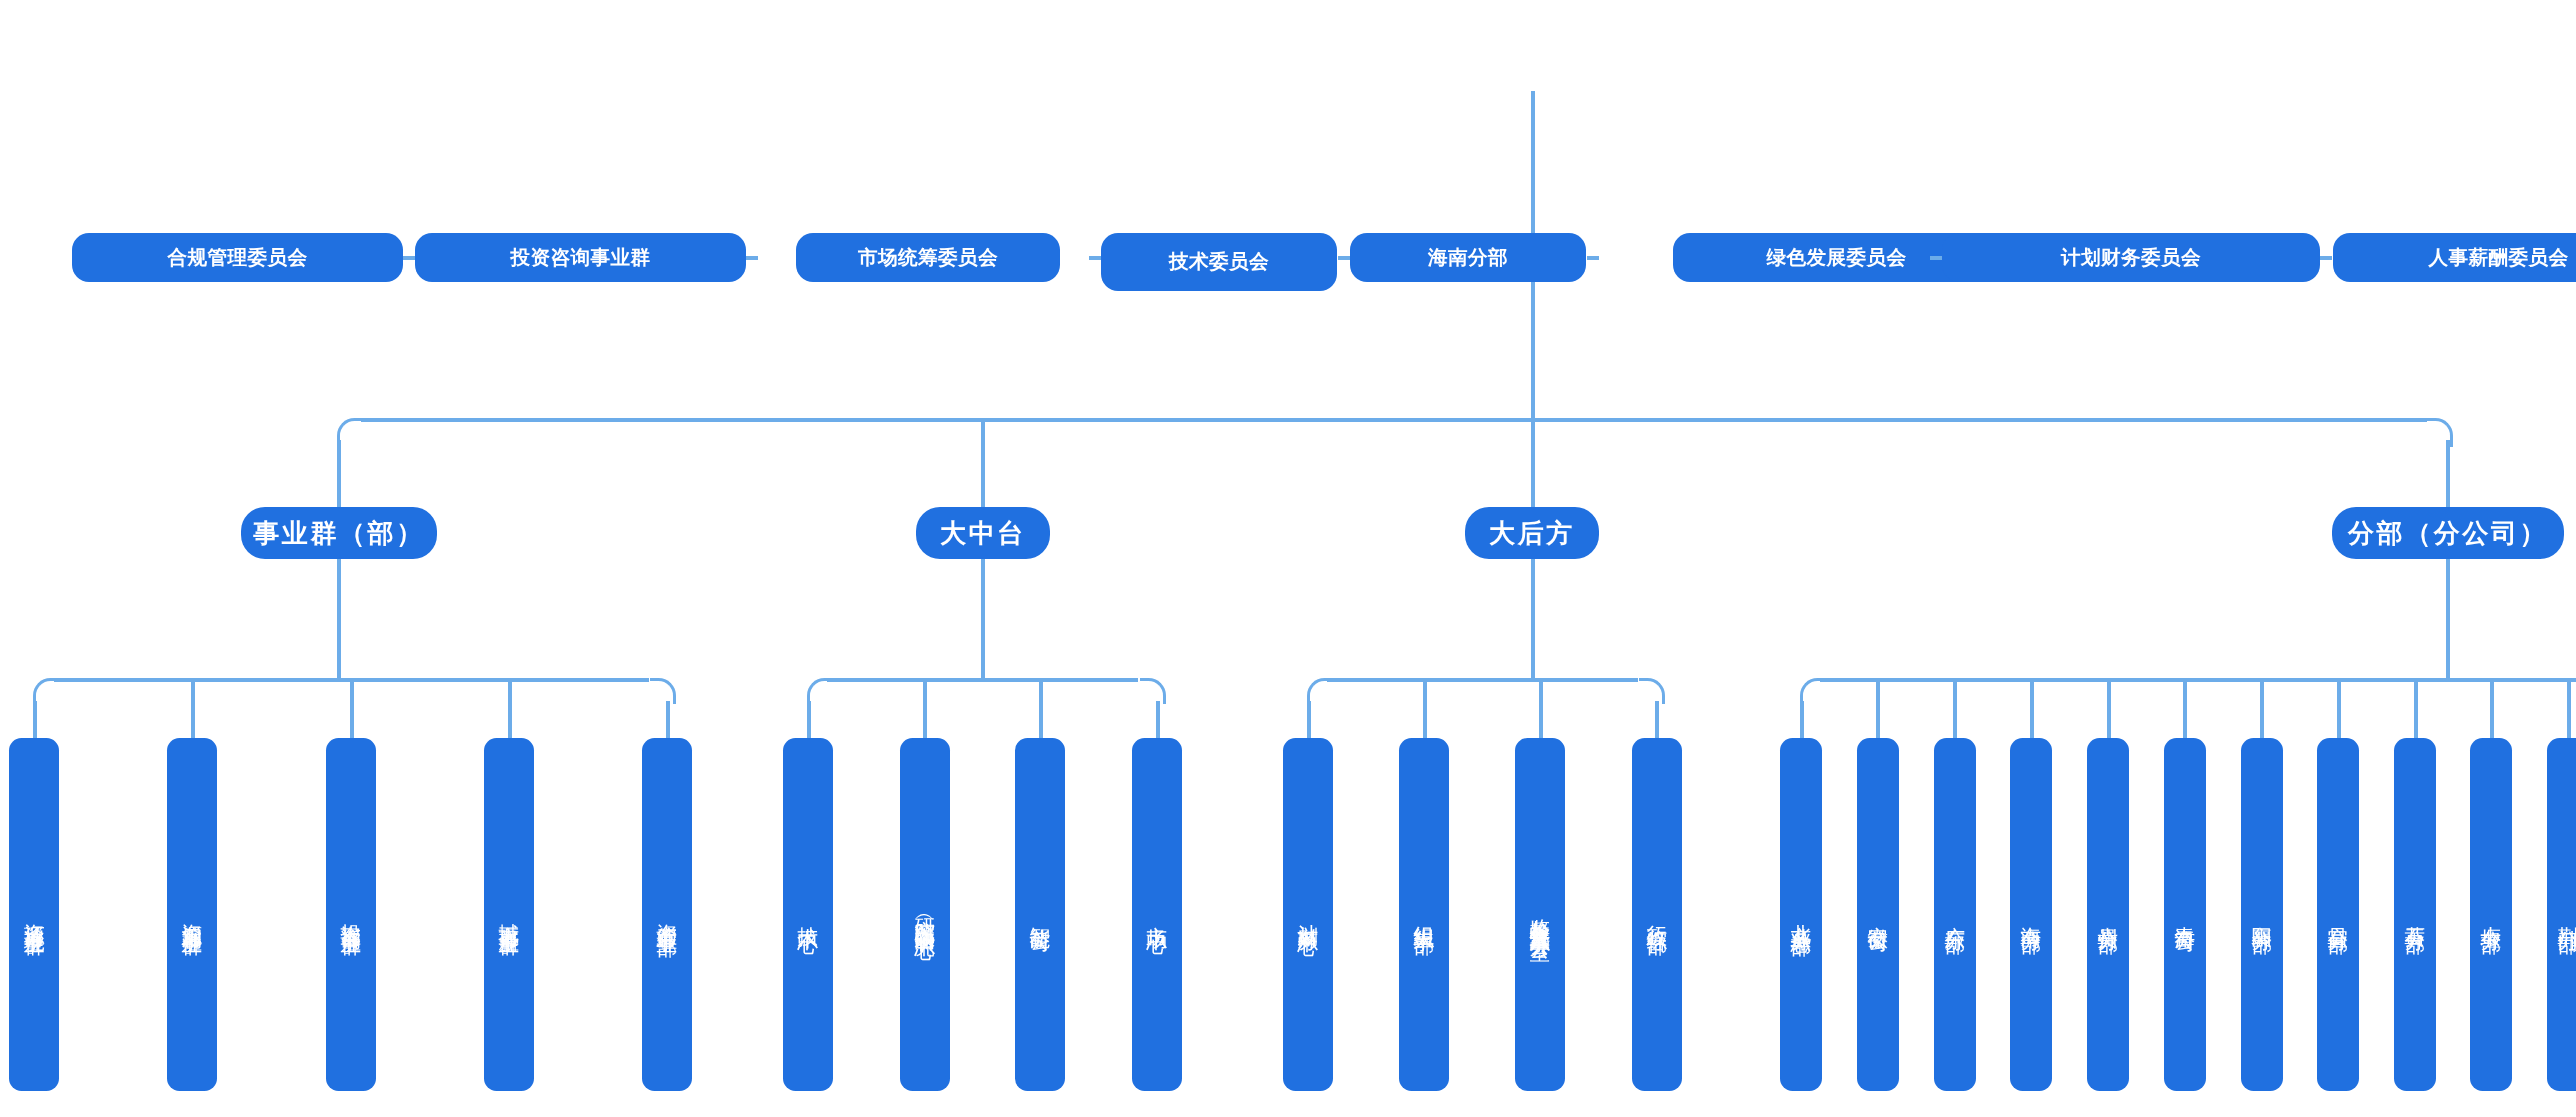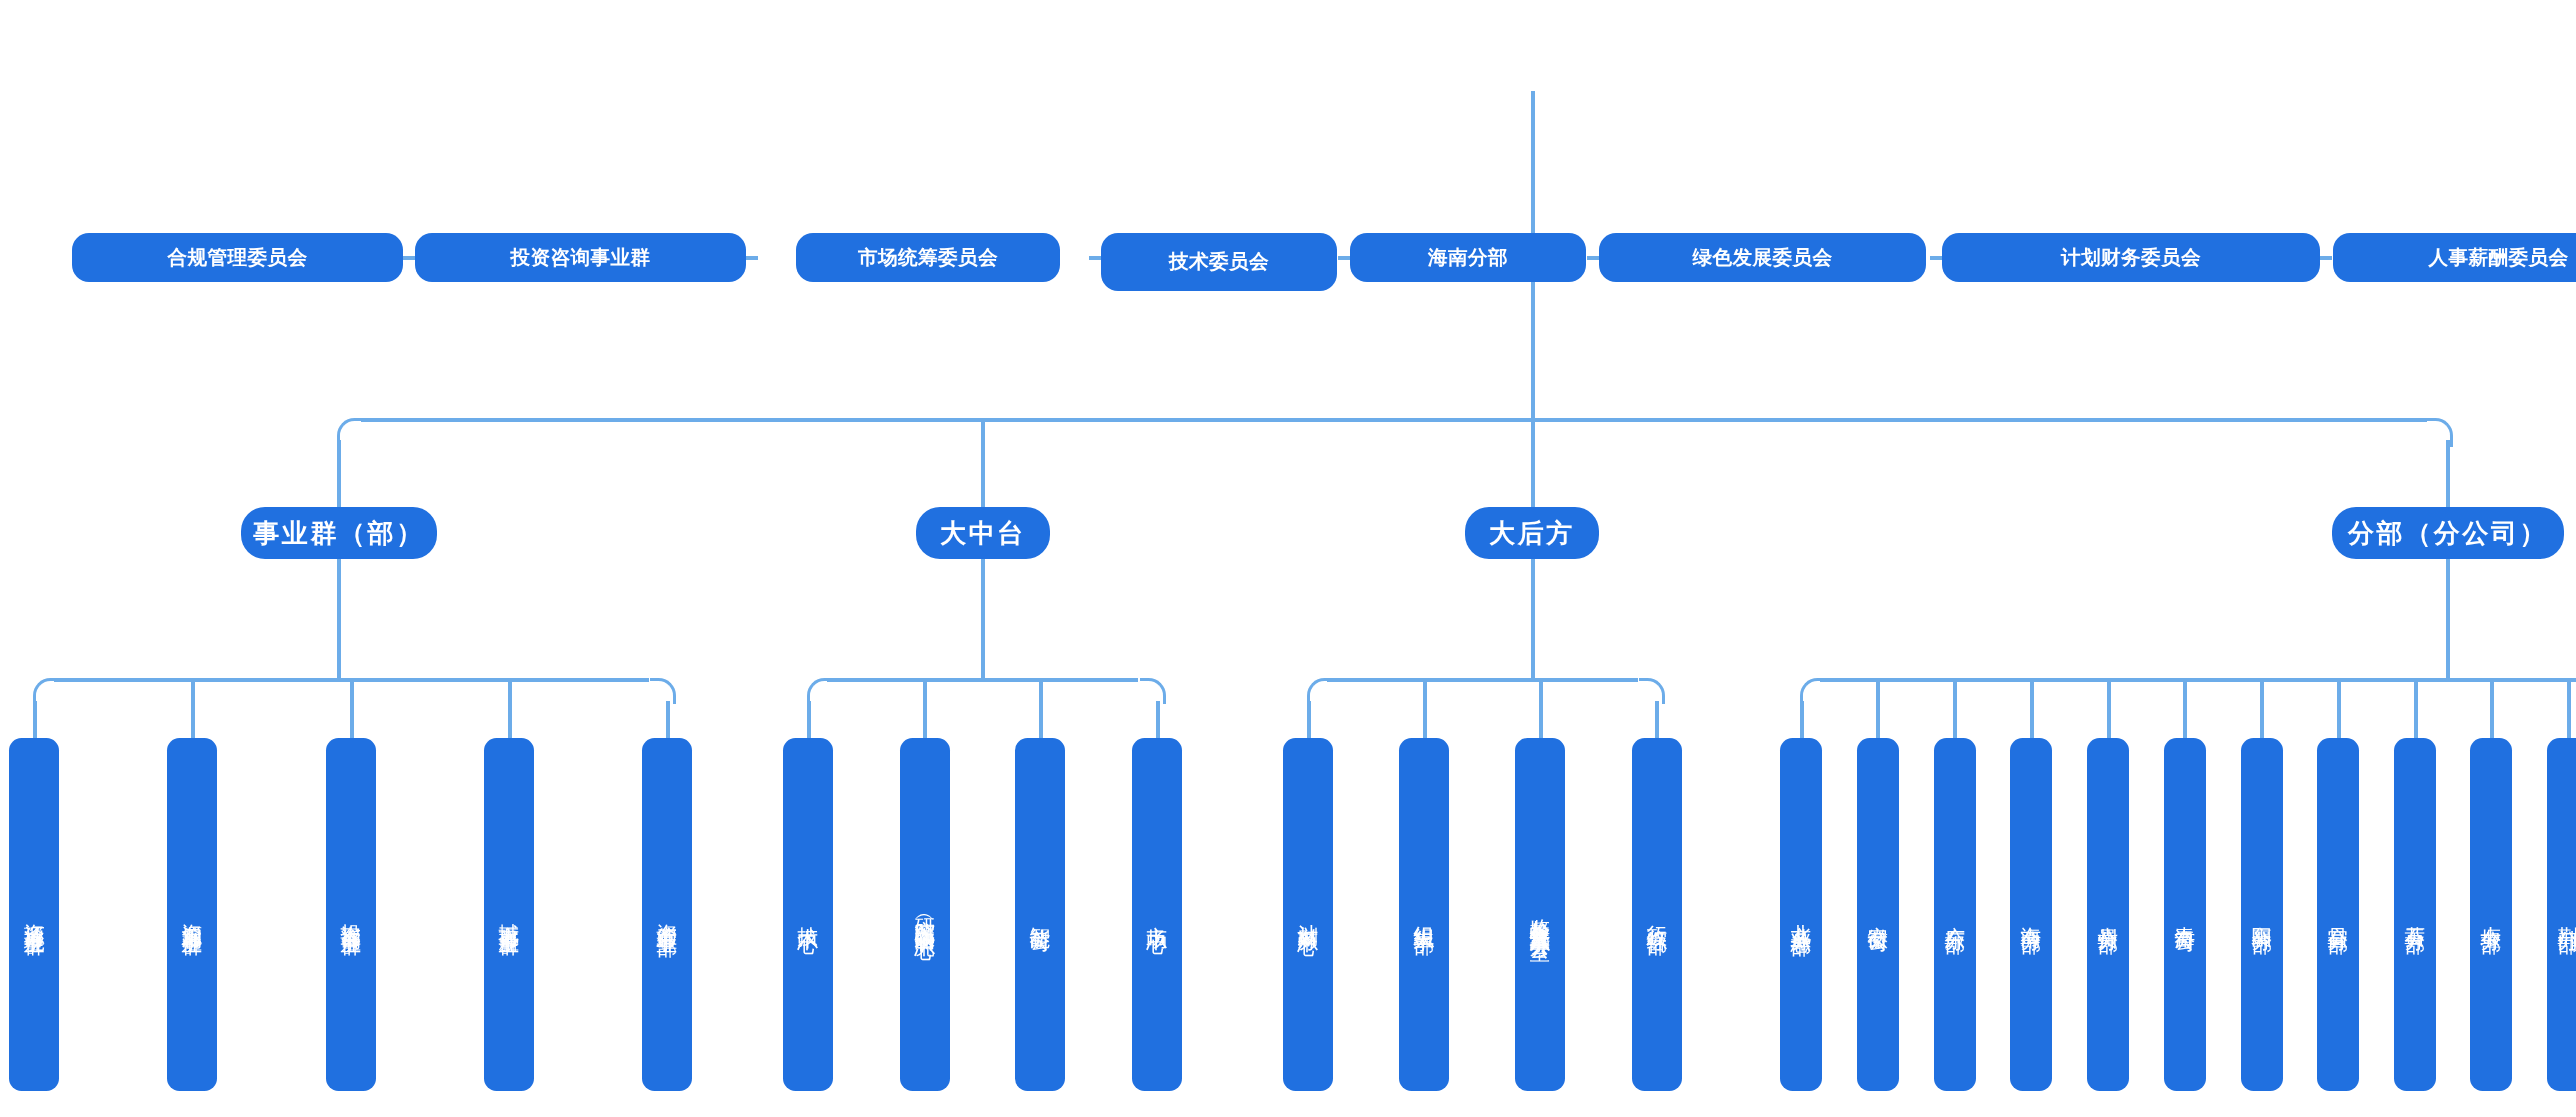--- a/index.html
+++ b/index.html
@@ -91,21 +91,21 @@
       <div class="node committee" style="left:72px;top:233px;width:331px;height:49px;">合规管理委员会</div>
       <div class="hline" style="left:403px;top:256px;width:12.4px;height:3.6px;"></div>
       <div class="node committee" style="left:415px;top:233px;width:331px;height:49px;">投资咨询事业群</div>
       <div class="hline" style="left:746px;top:256px;width:12.4px;height:3.6px;"></div>
       <div class="node committee" style="left:758px;top:233px;width:264px;height:49px;margin-left:38px;">市场统筹委员会</div>
       <div class="hline" style="left:1089px;top:256px;width:12.4px;height:3.6px;"></div>
       <div class="node committee" style="left:1101px;top:233px;width:236px;height:58px;">技术委员会</div>
       <div class="hline" style="left:1338px;top:256px;width:12.4px;height:3.6px;"></div>
       <div class="node committee" style="left:1350px;top:233px;width:236px;height:49px;">海南分部</div>
       <div class="hline" style="left:1587px;top:256px;width:12.4px;height:3.6px;"></div>
-      <div class="node committee" style="left:1599px;top:233px;width:327px;height:49px;">绿色发展委员会</div>
+      <div class="node committee" style="left:1673px;top:233px;width:327px;height:49px;">绿色发展委员会</div>
       <div class="hline" style="left:1930px;top:256px;width:12.4px;height:3.6px;"></div>
       <div class="node committee" style="left:1942px;top:233px;width:378px;height:49px;">计划财务委员会</div>
       <div class="hline" style="left:2320px;top:256px;width:12.4px;height:3.6px;"></div>
       <div class="node committee" style="left:2333px;top:233px;width:331px;height:49px;">人事薪酬委员会</div>
     </div>
 
   <div class="vline" style="left:1531px;top:282px;width:3.6px;height:137px;"></div>
 
   <div class="elbow left" style="left:337px;top:418px;width:26px;height:26px;"></div>
   <div class="hline" style="left:361px;top:418px;width:2066px;height:3.6px;"></div>

